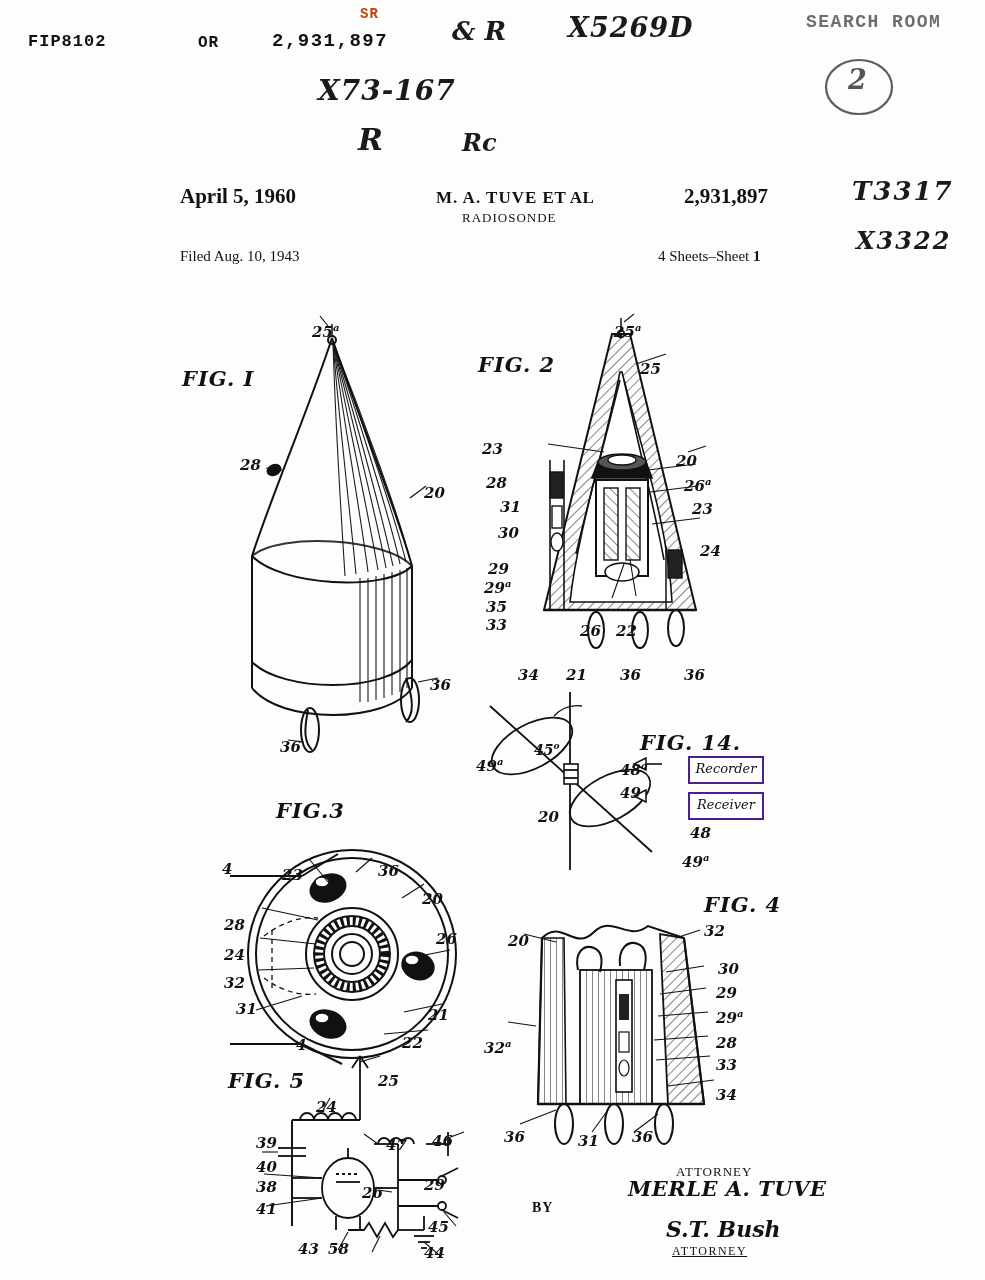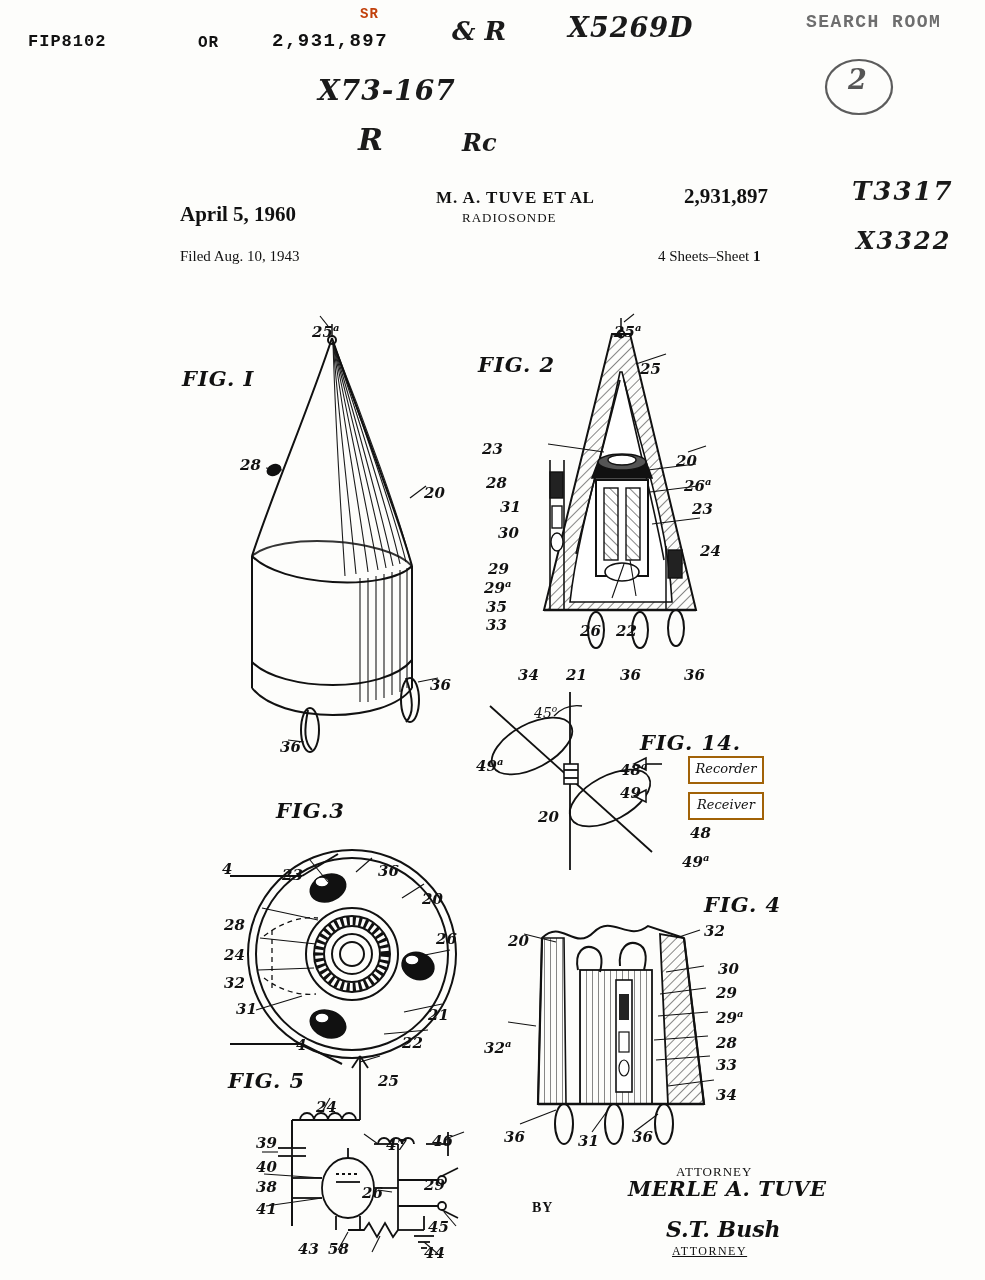--- a/index.html
+++ b/index.html
@@ -82,21 +82,21 @@
     left: 26px; top: 8px;
     font-size: 27px;
     font-family: "DejaVu Serif", serif;
     font-style: italic;
     font-weight: 700;
     color: #555;
   }
 
   
   #date-line {
-    left: 180px; top: 202px;
+    left: 180px; top: 184px;
     font-size: 21px;
     font-weight: 700;
   }
   #inventor-line {
     left: 436px; top: 188px;
     font-size: 17px;
     font-weight: 700;
     letter-spacing: 1px;
   }
   #inventor-line .etal { font-weight: 700; letter-spacing: 0.5px; }
@@ -178,21 +178,21 @@
   }
   #atty-label {
     left: 672px; top: 1244px;
     font-size: 12px;
     letter-spacing: 1.5px;
     text-decoration: underline;
   }
 
   
   .fig14box {
-    border: 2px solid #a16207;
+    border: 2px solid #4c1d95;
     background: #fff;
     font-family: "DejaVu Serif", serif;
     font-style: italic;
     font-size: 13px;
     text-align: center;
     line-height: 1.6;
   }
   svg { display: block; }
 </style>
 </head>
@@ -406,21 +406,21 @@
         <path d="M104 30 A32 32 0 0 1 132 20" stroke-width="1.3"></path>
       </g>
 
       <g fill="none" stroke="#111" stroke-width="1.6">
         <path d="M196 78 L212 78"></path>
       </g>
       <path d="M196 72 L184 78 L196 84 Z" fill="#fff" stroke="#111" stroke-width="1.5"></path>
       <path d="M196 104 L184 110 L196 116 Z" fill="#fff" stroke="#111" stroke-width="1.5"></path>
     </svg>
   </div>
-  <div class="abs smalltext" style="left:534px; top:704px; font-weight:400;">45<sup style="font-size:9px;">o</sup></div>
+  <div class="abs smalltext" style="left:534px; top:741px; font-weight:700;">45<sup style="font-size:9px;">o</sup></div>
   <div class="abs refnum" style="left:476px; top:756px;">49<sup>a</sup></div>
   <div class="abs refnum" style="left:620px; top:760px;">48<sup>a</sup></div>
   <div class="abs refnum" style="left:620px; top:784px;">49</div>
   <div class="abs refnum" style="left:538px; top:808px;">20</div>
   <div class="abs refnum" style="left:690px; top:824px;">48</div>
   <div class="abs refnum" style="left:682px; top:852px;">49<sup>a</sup></div>
 
   <div class="abs fig14box" style="left:688px; top:756px; width:72px; height:24px; line-height:22px;">Recorder</div>
   <div class="abs fig14box" style="left:688px; top:792px; width:72px; height:24px; line-height:22px;">Receiver</div>
 

